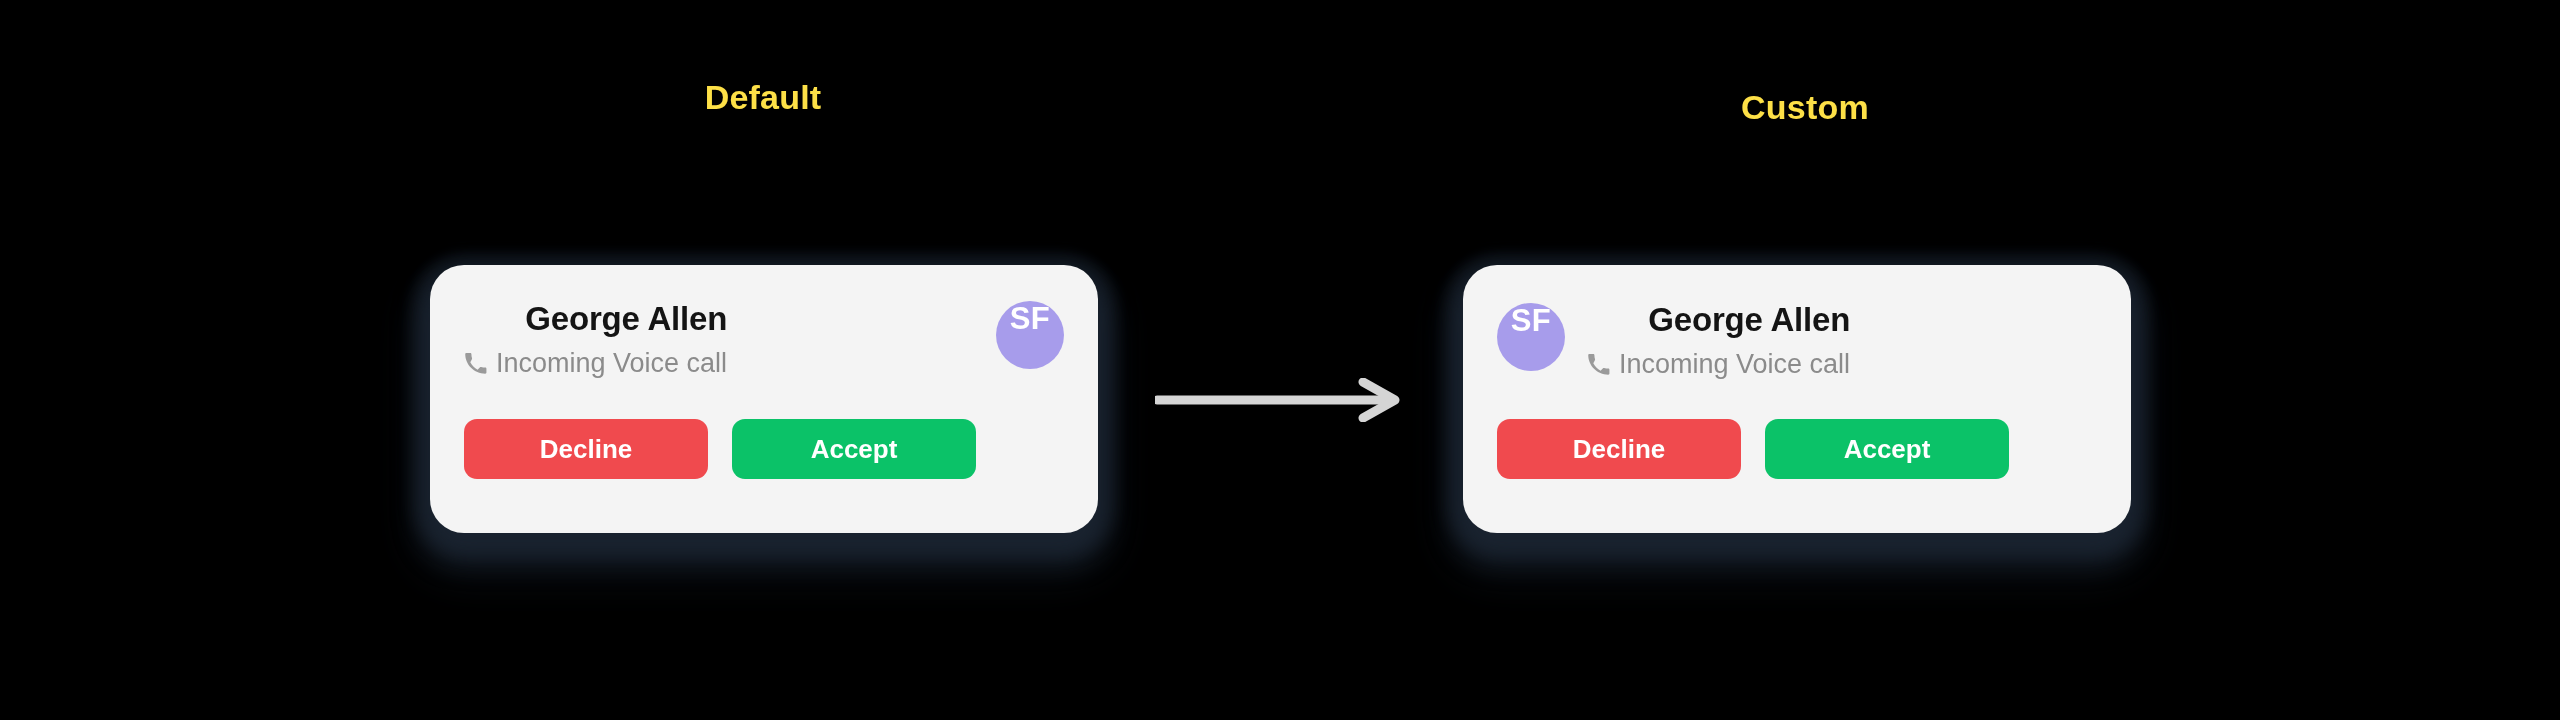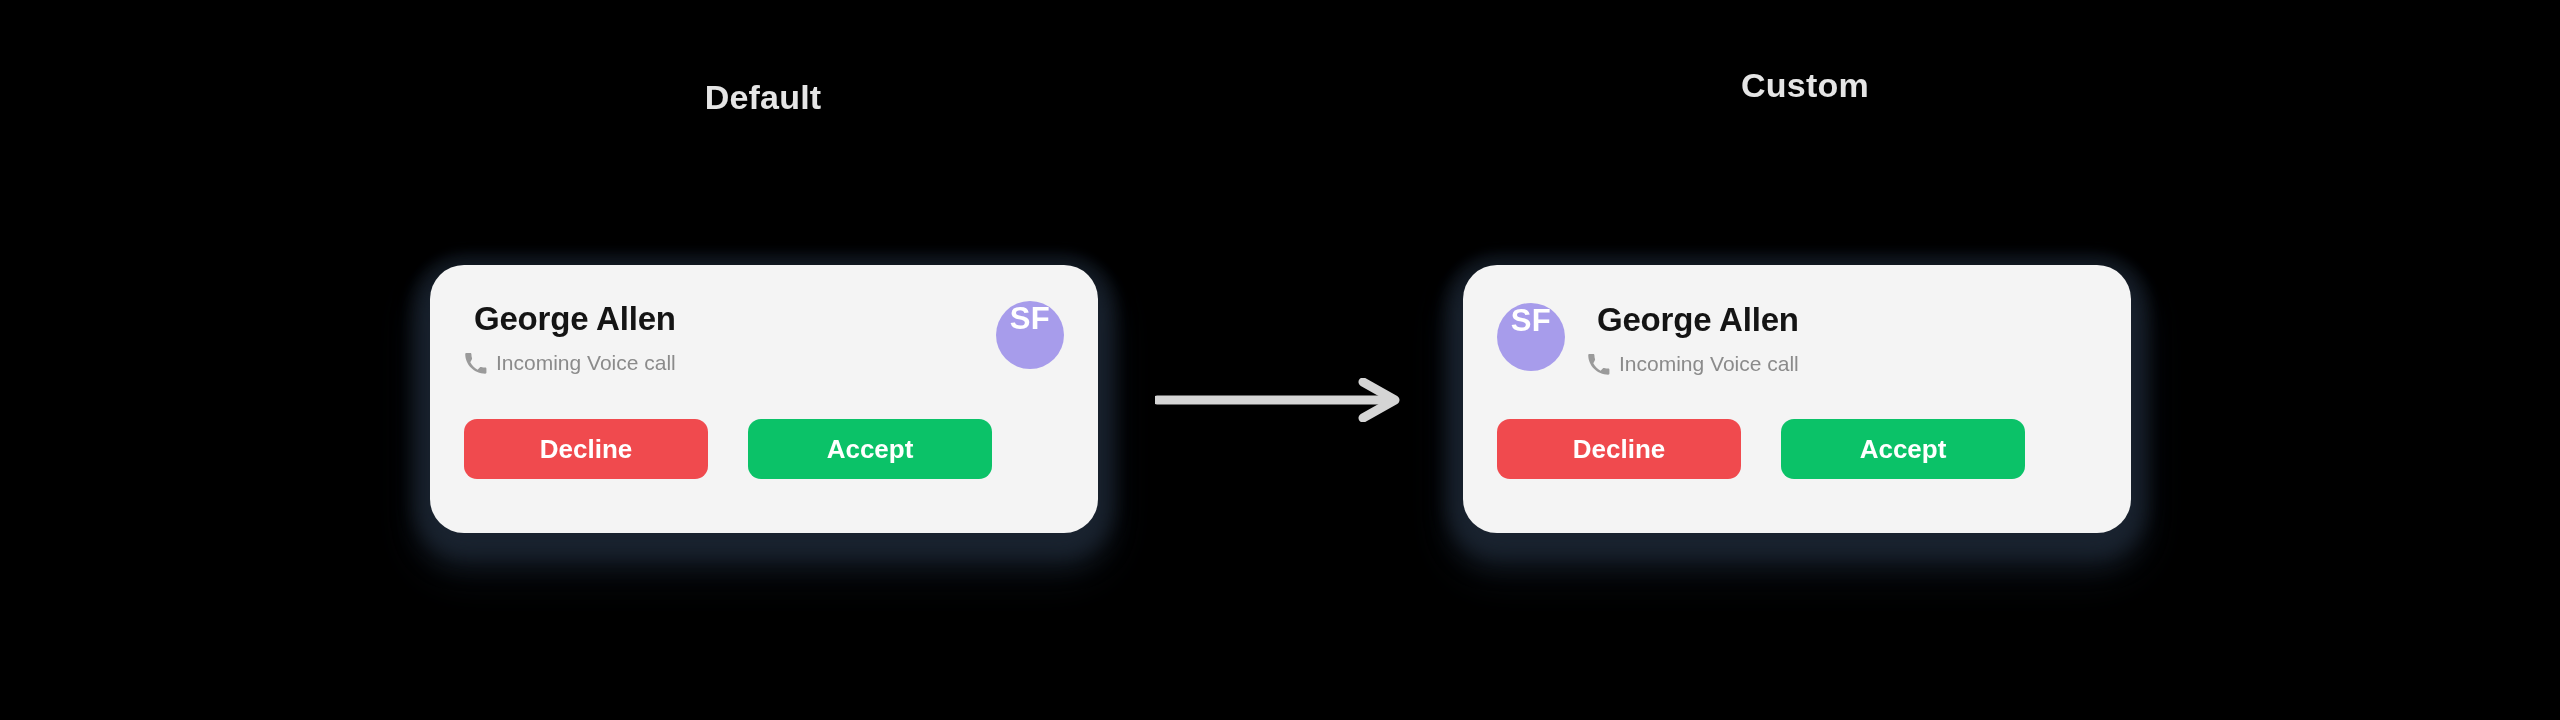--- a/index.html
+++ b/index.html
@@ -9,27 +9,27 @@
     font-family:"Liberation Sans", sans-serif;
     overflow:hidden;
   }
   .stage { position:relative; width:2560px; height:720px; }
 
   
   .caption {
     position:absolute;
     font-size:34px;
     font-weight:bold;
-    color:#e5e5e5;
+    color:#fde047;
     letter-spacing:0.2px;
     white-space:nowrap;
     transform:translateX(-50%);
   }
   #caption-default { left:763px; top:78px; }
-  #caption-custom  { left:1805px; top:66px; }
+  #caption-custom  { left:1805px; top:88px; }
 
   
   .card {
     position:absolute;
     width:668px;
     height:268px;
     background:#f4f4f4;
     border-radius:34px;
     box-shadow:
       0 18px 26px 10px rgba(26,36,48,0.95),
@@ -57,21 +57,21 @@
     color:#141414;
     line-height:40px;
     letter-spacing:-0.2px;
     white-space:nowrap;
   }
   .caller-status {
     display:flex;
     align-items:center;
     gap:9px;
     margin-top:8px;
-    font-size:21px;
+    font-size:27px;
     color:#8b8b8b;
     line-height:32px;
     white-space:nowrap;
   }
   .phone-icon { display:block; width:23px; height:23px; flex:0 0 auto; }
 
   .avatar {
     width:68px; height:68px;
     border-radius:50%;
     background:#a79ceb;
@@ -102,21 +102,21 @@
     color:#ffffff;
     font-family:"Liberation Sans", sans-serif;
     font-size:26px;
     font-weight:bold;
     cursor:pointer;
     display:flex;
     align-items:center;
     justify-content:center;
   }
   .btn-decline { background:#f04a4e; }
-  .btn-accept  { background:#0bc268;margin-left:16px; }
+  .btn-accept  { background:#0bc268; }
 
   
   #transform-arrow {
     position:absolute;
     left:1155px;
     top:378px;
     width:250px;
     height:44px;
   }
 </style>

